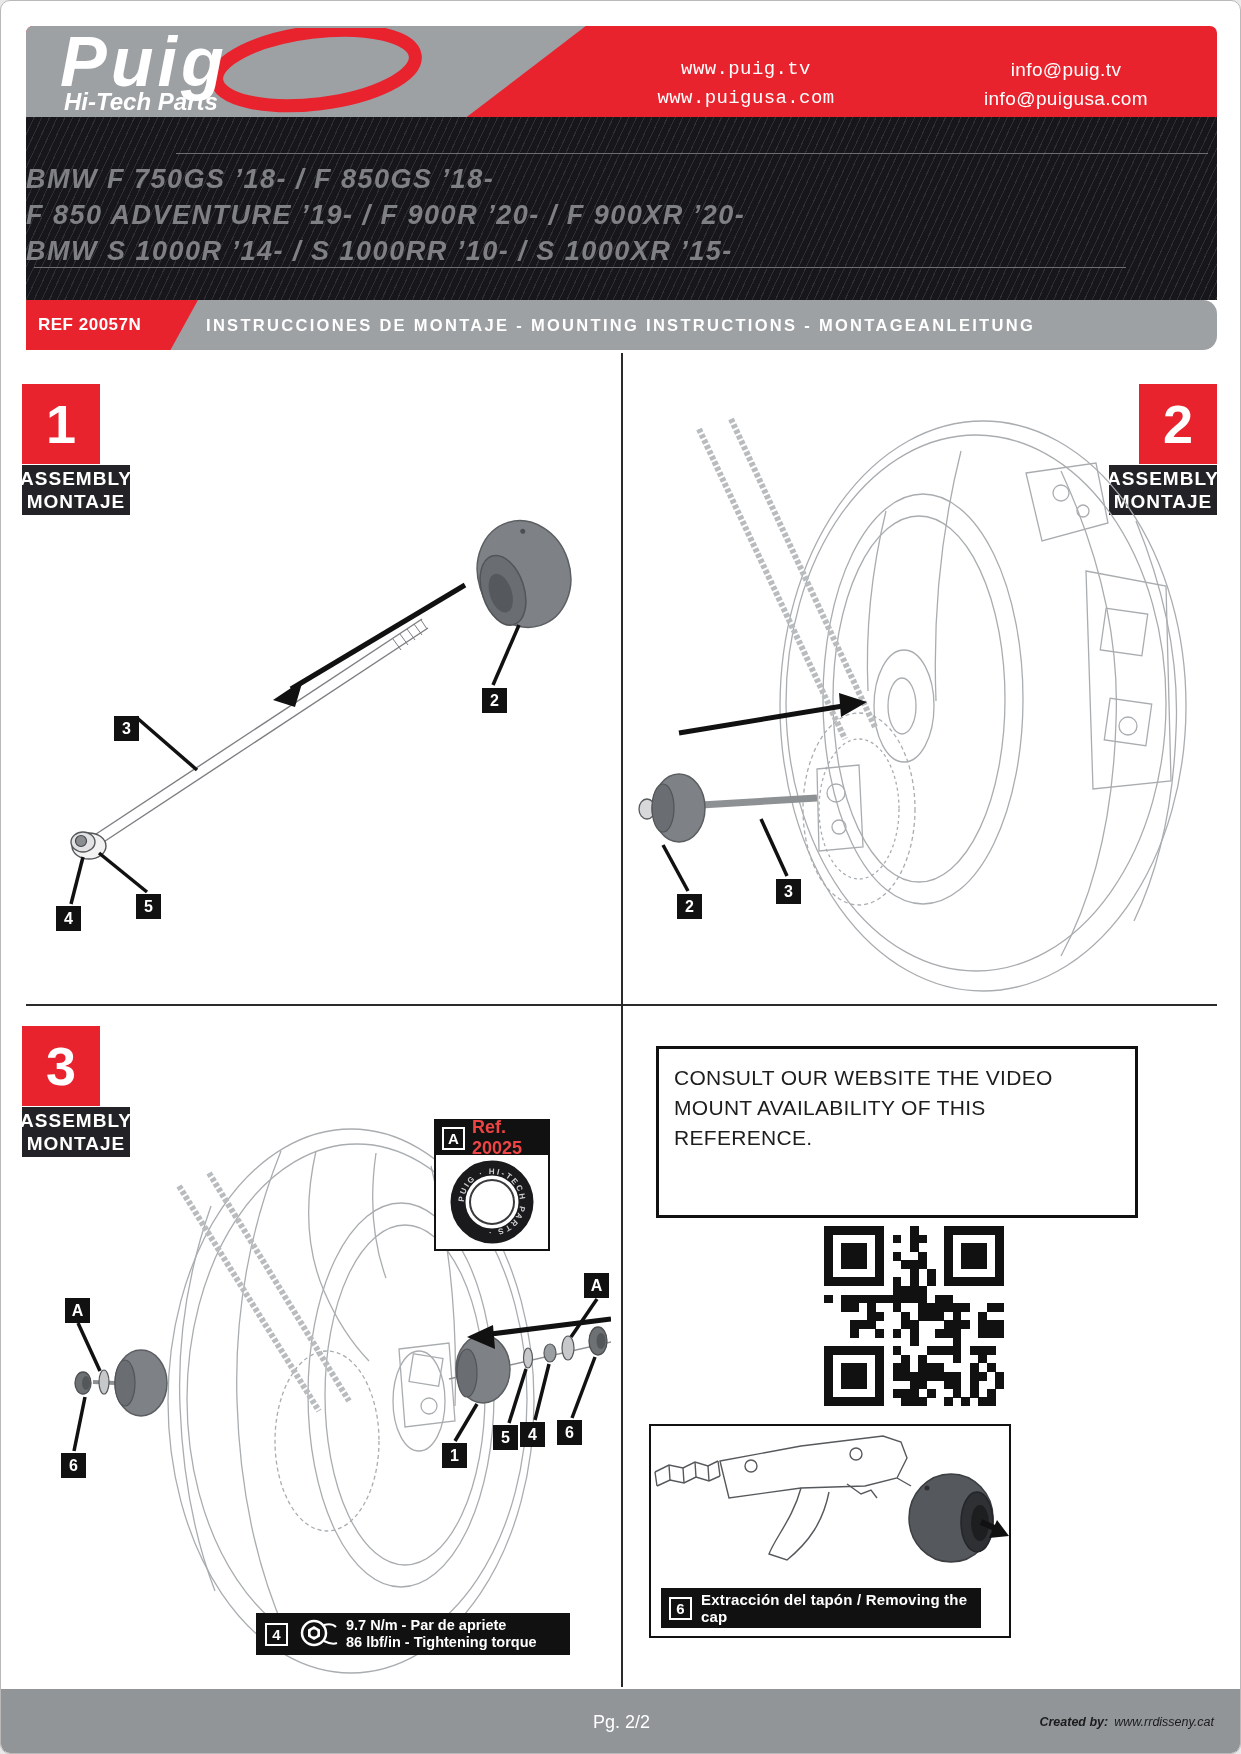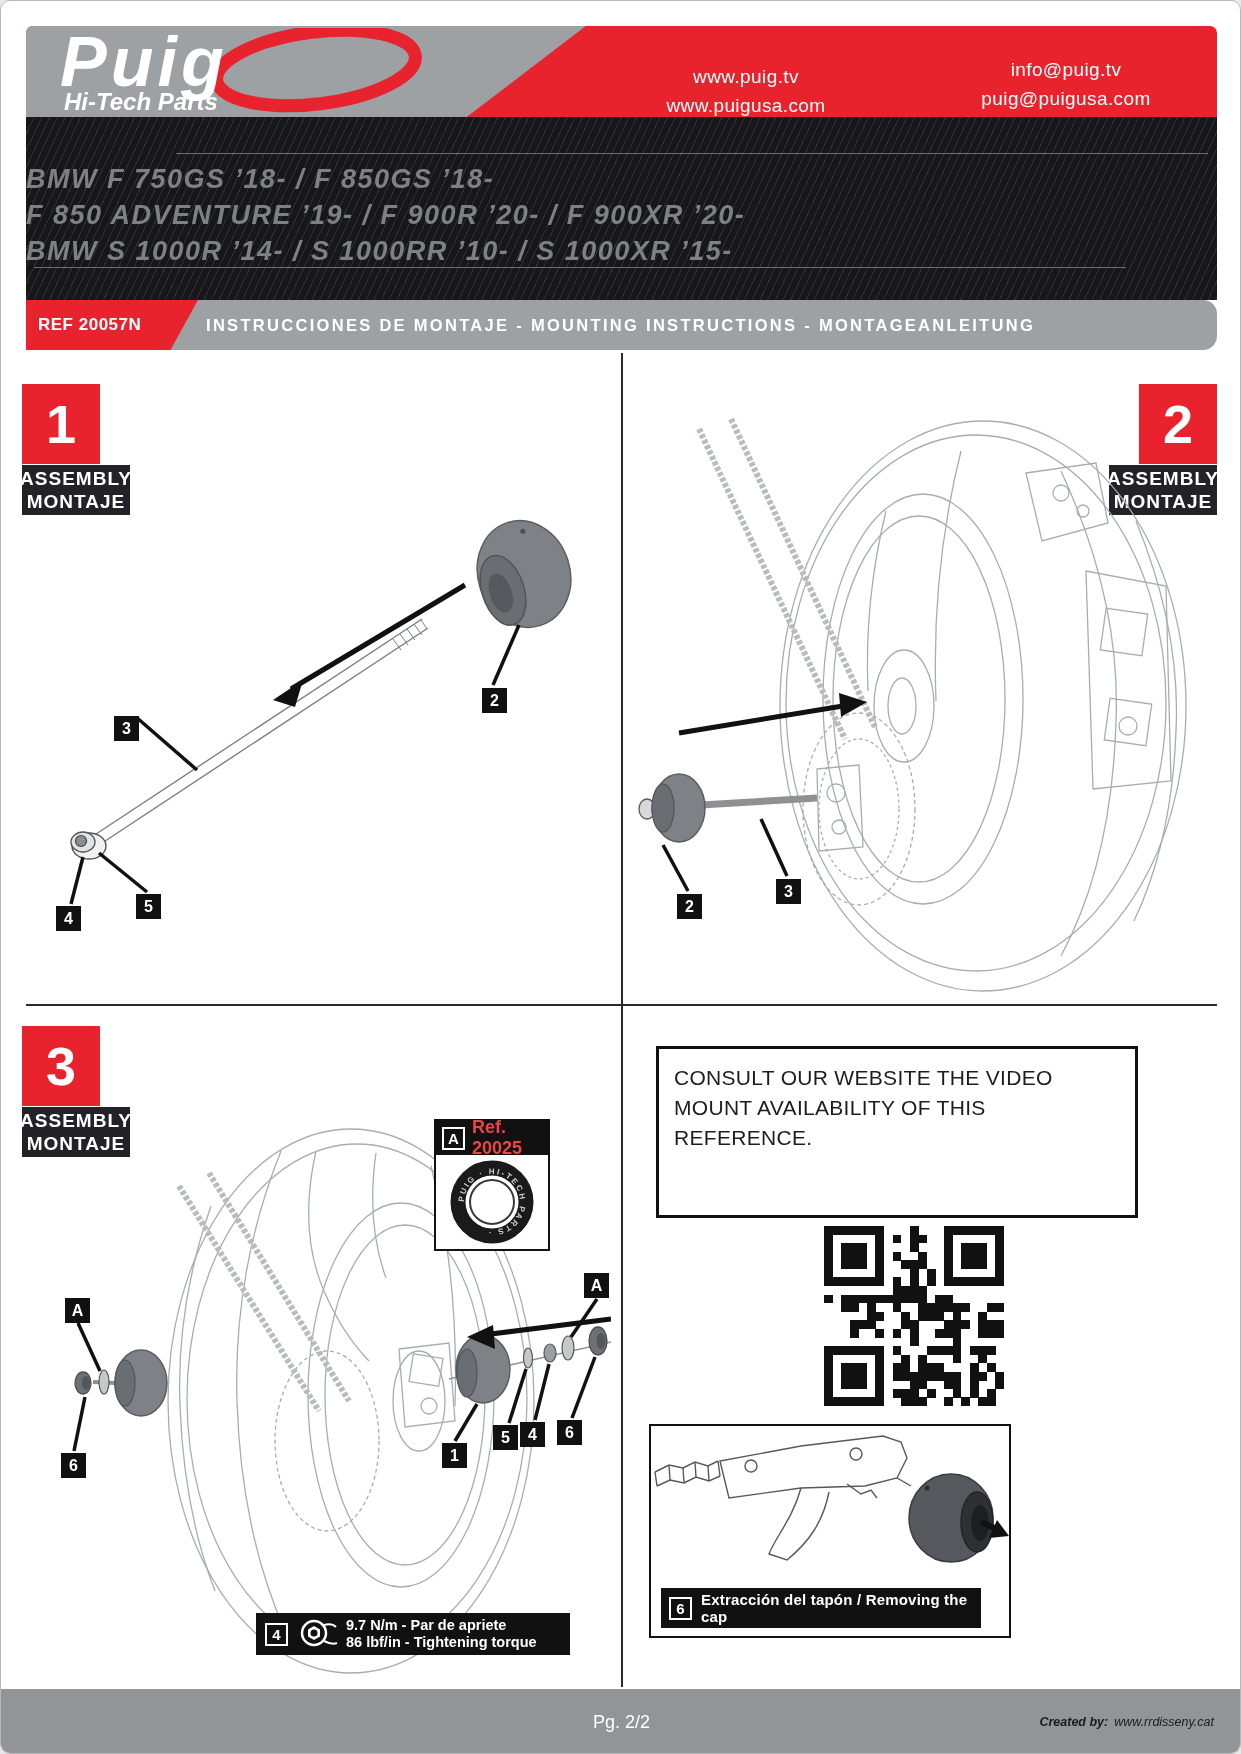--- a/index.html
+++ b/index.html
@@ -8,21 +8,21 @@
         border:1px solid #b9b9b9;border-radius:10px;overflow:hidden;
         font-family:"Liberation Sans",sans-serif;}
   .abs{position:absolute;}
 
   
   #hdr{left:25px;top:25px;width:1191px;height:91px;background:#e8232e;border-radius:7px 7px 0 0;}
   #hdr-gray{left:0;top:0;width:100%;height:100%;background:#9ea1a4;
             clip-path:polygon(0 0,47% 0,37% 100%,0 100%);border-radius:7px 0 0 0;}
   #logo{left:28px;top:2px;width:430px;height:88px;}
   .hdr-urls{color:#fff;font-size:19px;line-height:29px;text-align:center;font-weight:400;letter-spacing:.4px;}
-  #webs{left:560px;top:36px;width:320px;}
+  #webs{left:560px;top:29px;width:320px;font-family:Liberation Mono, monospace;}
   #mails{left:880px;top:29px;width:320px;}
 
   
   #banner{left:25px;top:116px;width:1191px;height:183px;background:#17171b;overflow:hidden;}
   #banner .hatch{left:0;top:0;width:100%;height:100%;
      background-image:repeating-linear-gradient(115deg,rgba(170,170,180,.16) 0 1px,transparent 1px 7px);}
   .brule{height:1px;background:#6d6d72;}
   #brule1{left:150px;top:36px;width:1032px;}
   #brule2{left:8px;top:150px;width:1092px;}
   #models{left:0;top:44px;width:100%;text-align:left;color:#7e8084;
@@ -93,21 +93,21 @@
       <ellipse cx="262" cy="40" rx="100" ry="36" fill="none" stroke="#e8232e" stroke-width="13" transform="rotate(-7 262 40)"></ellipse>
       <text x="6" y="58" font-family="Liberation Sans, sans-serif" font-size="70" font-weight="bold" font-style="italic" fill="#ffffff" letter-spacing="4">Puig</text>
       <text x="10" y="82" font-family="Liberation Sans, sans-serif" font-size="24" font-weight="bold" font-style="italic" fill="#ffffff">Hi-Tech Parts</text>
     </svg>
     <div id="webs" class="abs hdr-urls">
       <div>www.puig.tv</div>
       <div>www.puigusa.com</div>
     </div>
     <div id="mails" class="abs hdr-urls">
       <div>info@puig.tv</div>
-      <div>puig@puigusa.com</div>
+      <div>info@puigusa.com</div>
     </div>
   </div>
 
   <div id="banner" class="abs">
     <div class="hatch abs"></div>
     <div id="brule1" class="abs brule"></div>
     <div id="brule2" class="abs brule"></div>
     <div id="models" class="abs">
       <div>BMW F 750GS ’18- / F 850GS ’18-</div>
       <div>F 850 ADVENTURE ’19- / F 900R ’20- / F 900XR ’20-</div>

